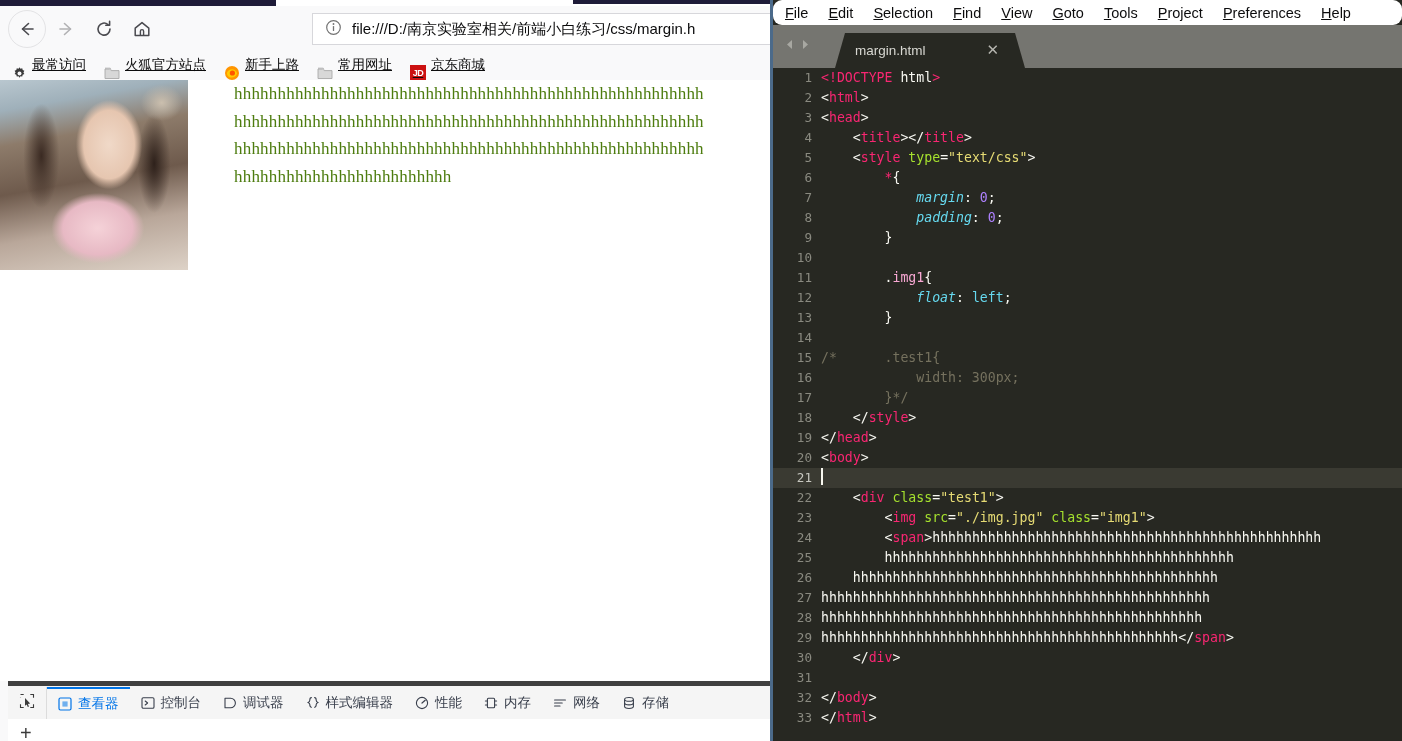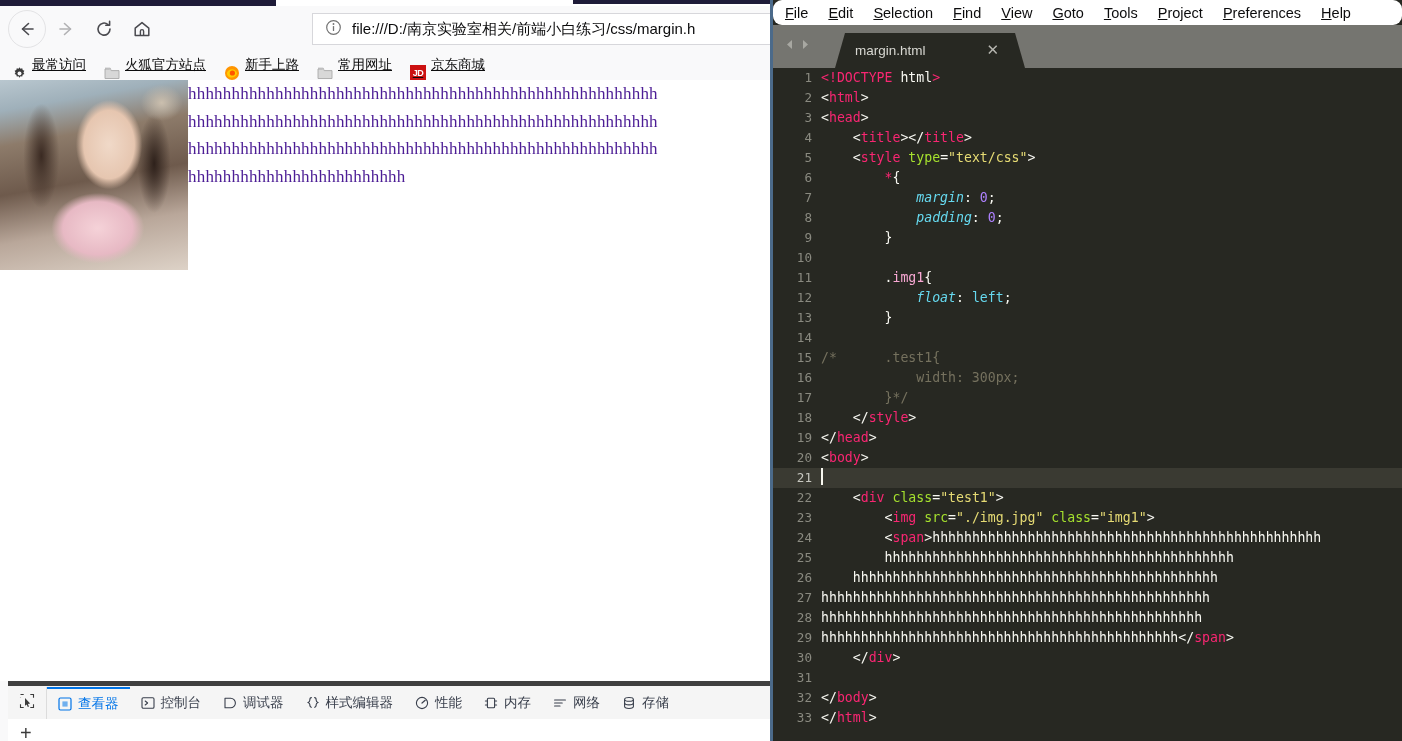--- a/index.html
+++ b/index.html
@@ -107,23 +107,24 @@
       radial-gradient(ellipse 24px 70px at 22% 40%, #3a2a22 0%, rgba(58,42,34,0) 75%),
       radial-gradient(ellipse 22px 66px at 82% 44%, #2e211b 0%, rgba(46,33,27,0) 75%),
       linear-gradient(170deg, #b9c7cf 0%, #9fb0ba 14%, #8d7b6a 30%, #6e5a4c 52%, #b9a79a 74%, #ddd2c7 100%);
   }
   .page-text {
     position: absolute; left: 188px; top: 0;
     width: 472px;
     font-family: "Liberation Serif", serif;
     font-size: 17px;
     line-height: 27.5px;
-    color: #4c1d95;
+    color: #4d7c0f;
     word-break: break-all;
     letter-spacing: 0.2px;
+    padding-left: 46px;
   }
 
   
   .devtools {
     position: absolute; left: 8px; top: 681px;
     width: 770px; height: 60px;
     background: #f5f5f5;
     border-top: 5px solid #404040;
   }
   .dt-tabs {

